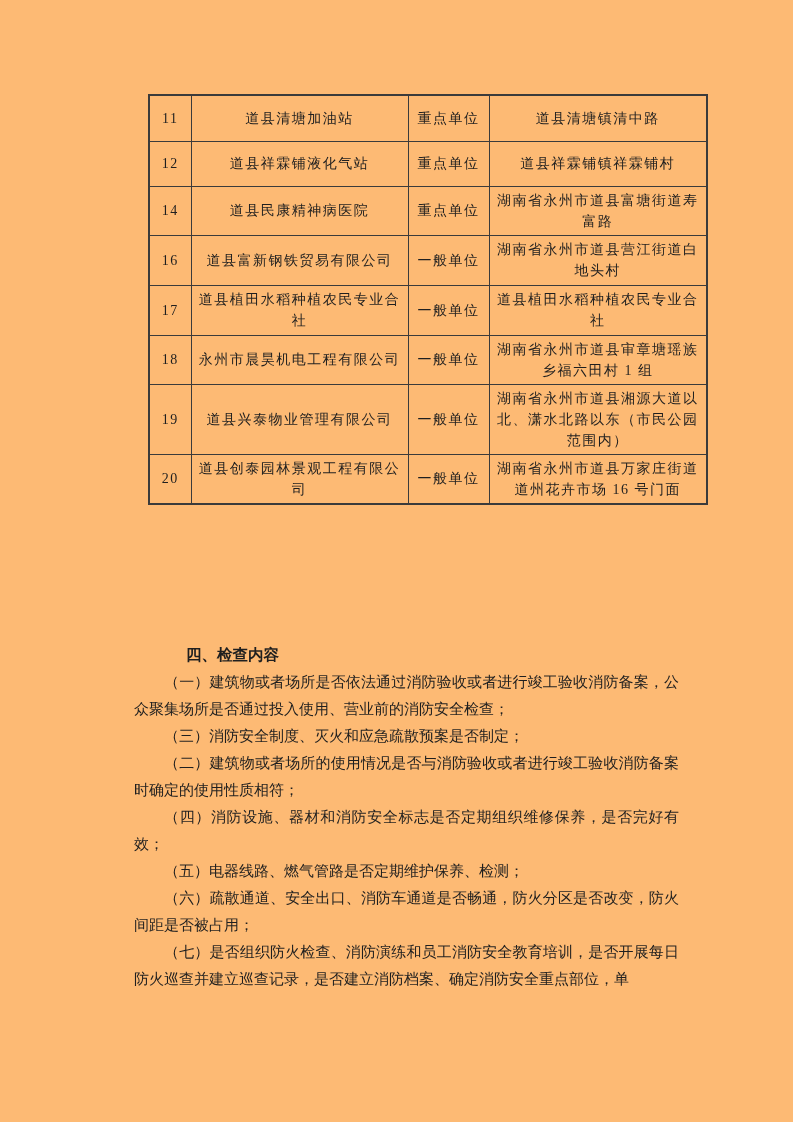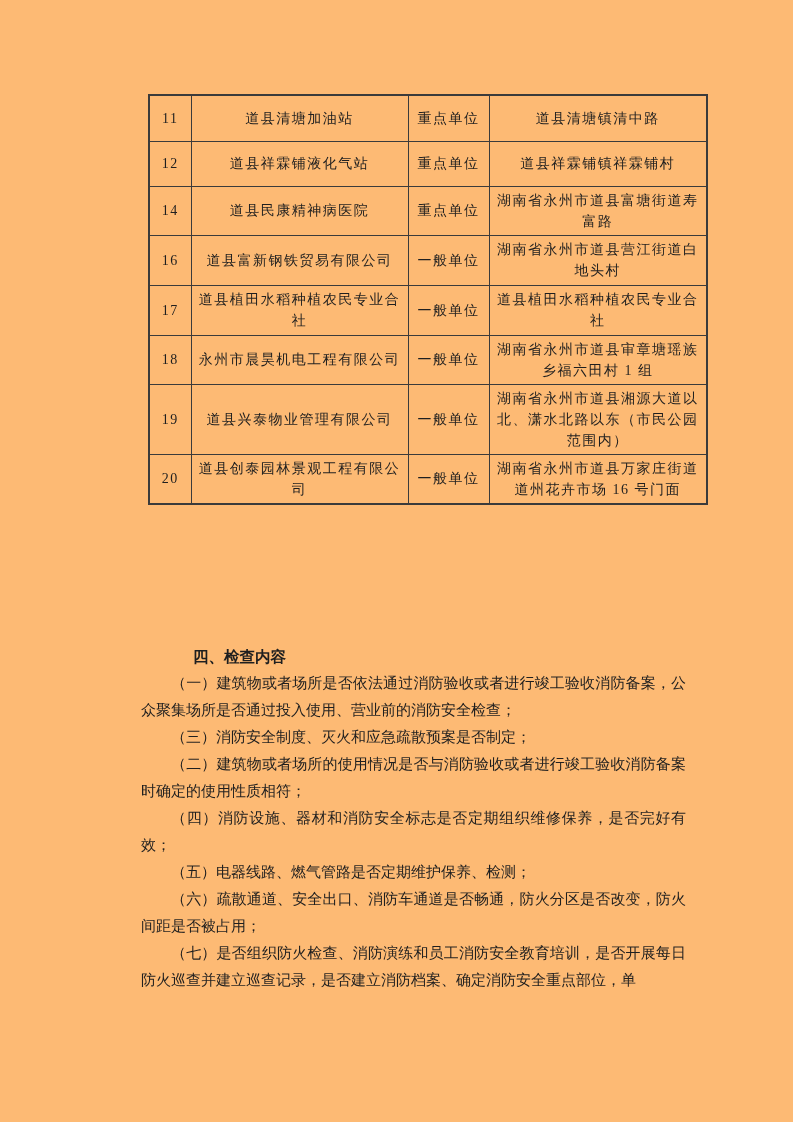--- a/index.html
+++ b/index.html
@@ -56,24 +56,24 @@
   .units-table tr:nth-child(5)  { height: 50px; }
   .units-table tr:nth-child(6)  { height: 49px; }
   .units-table tr:nth-child(7)  { height: 45px; }
   .units-table tr:nth-child(8)  { height: 45px; }
   .units-table tr:nth-child(9)  { height: 72px; }
   .units-table tr:nth-child(10) { height: 56px; }
 
   
   .inspection-section {
     position: absolute;
-    left: 141px;
+    left: 134px;
     top: 643px;
     width: 545px;
-    font-family: Liberation Serif, serif;
+    font-family: Liberation Mono, monospace;
     font-size: 15px;
     line-height: 27px;
     color: var(--text, #1f1f1f);
   }
   .section-heading {
     font-weight: bold;
     font-size: 15.5px;
     padding-left: 21px;
     margin: 0;
     line-height: 27px;

